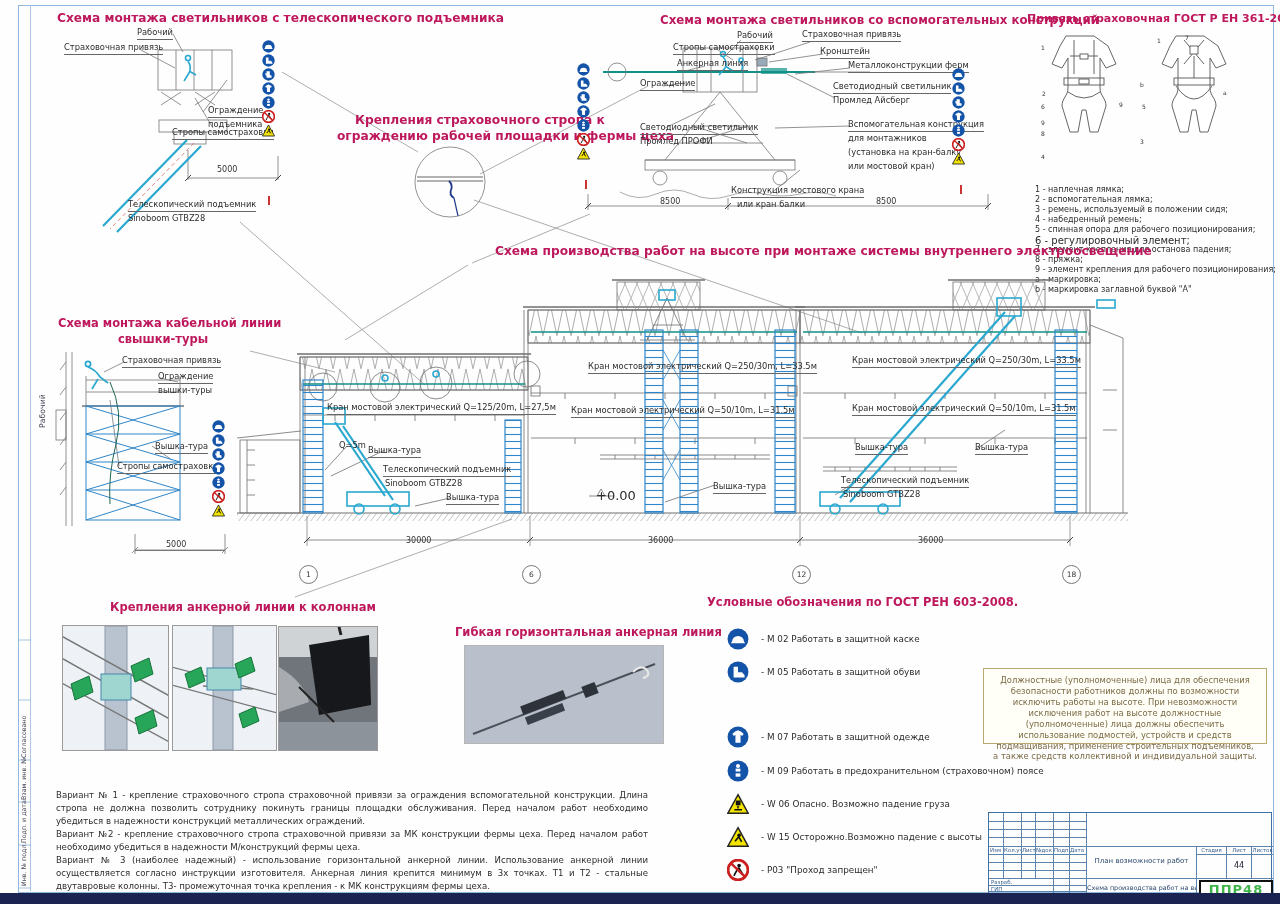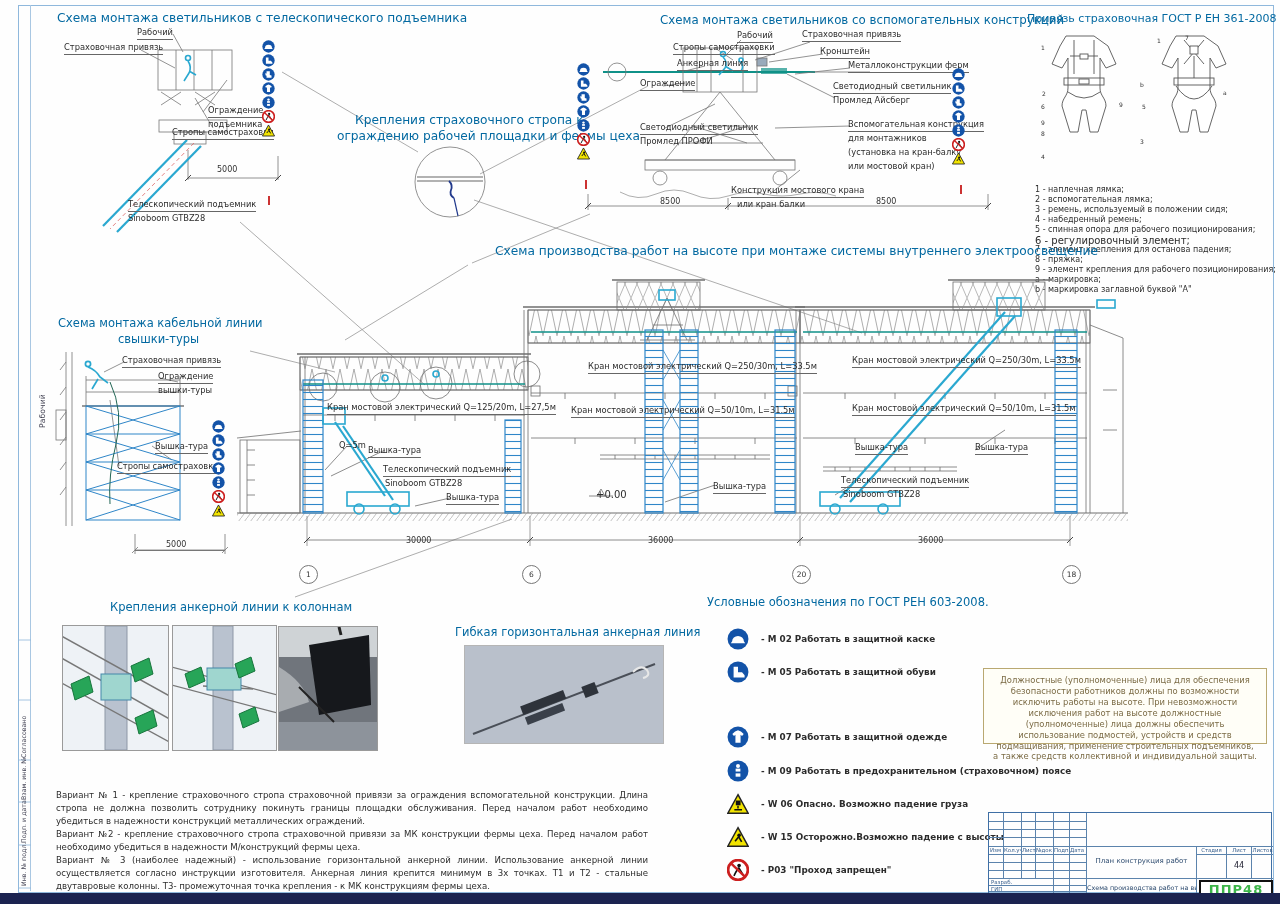--- a/index.html
+++ b/index.html
@@ -2,35 +2,35 @@
 <html><head>
 <meta charset="utf-8">
 <style>
   html,body{margin:0;padding:0;background:#fff;}
   #page{position:relative;width:1280px;height:904px;background:#fefefe;overflow:hidden;
         font-family:"DejaVu Sans",sans-serif;color:#2c2c2c;}
   #frame{position:absolute;left:18px;top:5px;width:1254px;height:886px;border:1.4px solid #8fb8dc;}
   #frame2{position:absolute;left:30px;top:5px;width:0;height:886px;border-left:1px solid #a9c7e2;}
   #botbar{position:absolute;left:0;top:893px;width:1280px;height:11px;background:#1b2350;}
   .t{position:absolute;font-size:8.3px;line-height:1.15;white-space:nowrap;color:#2c2c2c;}
-  .b{font-weight:normal;font-size:12.2px;color:#0369a1;}
+  .b{font-weight:bold;font-size:12.2px;color:#be185d;}
   .u{border-bottom:1px solid #666;padding-bottom:1px;}
   .dim{position:absolute;font-size:8px;color:#333;white-space:nowrap;}
   .vt{position:absolute;font-size:7.8px;color:#445;transform:rotate(-90deg);transform-origin:left top;white-space:nowrap;}
   .sgcol{position:absolute;display:flex;flex-direction:column;gap:1px;align-items:center;}
   .sg{width:13px;height:13px;display:block;}
   .lg{width:22px;height:22px;display:block;}
   .gb{position:absolute;width:17px;height:17px;border:1px solid #777;border-radius:50%;background:#fff;
       font-size:7.5px;display:flex;align-items:center;justify-content:center;color:#333;}
   .ph{position:absolute;border:1px solid #9a9a9a;background:#f4f6f8;overflow:hidden;}
   .nb{position:absolute;left:983px;top:668px;width:284px;height:76px;border:1.2px solid #b9a871;background:#fffef7;
       color:#7b6b45;font-size:8.4px;line-height:1.3;text-align:center;padding:6px 9px;box-sizing:border-box;}
   .vr{position:absolute;left:56px;top:789px;width:592px;font-size:8.6px;line-height:1.52;text-align:justify;color:#2c2c2c;}
   .vr div{margin:0;}
-  .lrow{position:absolute;display:flex;align-items:center;gap:12px;font-weight:bold;}
+  .lrow{position:absolute;display:flex;align-items:center;gap:12px;}
   .lrow span{font-size:8.8px;color:#2c2c2c;}
   .rmk{position:absolute;width:1.5px;height:9px;background:#c33;}
   svg.lay{position:absolute;}
   
   #stamp{position:absolute;left:988px;top:812px;width:284px;height:85px;border:1.3px solid #3f6fa5;box-sizing:border-box;font-size:5.4px;color:#39608e;}
   #stamp .ln{position:absolute;background:#5b83ac;}
   #stamp .cell{position:absolute;overflow:hidden;white-space:nowrap;}
   #logo{position:absolute;left:210px;top:67px;width:70px;height:15px;border:2.5px solid #111;background:#fff;
         display:flex;align-items:center;justify-content:center;font-weight:bold;font-size:13px;color:#3db54a;letter-spacing:1px;}
   .co{position:absolute;font-size:6px;color:#333;}
@@ -439,32 +439,32 @@
   <span class="t" style="left:339px;top:441px">Q=5m</span>
   <span class="t u" style="left:368px;top:446px">Вышка-тура</span>
   <span class="t u" style="left:446px;top:493px">Вышка-тура</span>
   <span class="t u" style="left:713px;top:482px">Вышка-тура</span>
   <span class="t u" style="left:855px;top:443px">Вышка-тура</span>
   <span class="t u" style="left:975px;top:443px">Вышка-тура</span>
   <span class="t u" style="left:383px;top:465px">Телескопический подъемник</span>
   <span class="t" style="left:385px;top:479px">Sinoboom GTBZ28</span>
   <span class="t u" style="left:841px;top:476px">Телескопический подъемник</span>
   <span class="t" style="left:843px;top:490px">Sinoboom GTBZ28</span>
-  <span class="t" style="left:596px;top:489px;font-size:10px">+0.00</span>
+  <span class="t" style="left:596px;top:489px;font-size:13px">+0.00</span>
   <span class="dim" style="left:406px;top:536px">30000</span>
   <span class="dim" style="left:648px;top:536px">36000</span>
   <span class="dim" style="left:918px;top:536px">36000</span>
   <div class="gb" style="left:299px;top:565px">
       <span>1</span>
     </div>
   <div class="gb" style="left:522px;top:565px">
       <span>6</span>
     </div>
   <div class="gb" style="left:792px;top:565px">
-      <span>20</span>
+      <span>12</span>
     </div>
   <div class="gb" style="left:1062px;top:565px">
       <span>18</span>
     </div>
 
   <span class="t b" style="left:58px;top:317px;font-size:11.5px">Схема монтажа кабельной линии</span>
   <span class="t b" style="left:118px;top:333px;font-size:11.5px">свышки-туры</span>
   <svg class="lay" style="left:52px;top:348px" width="215" height="210" viewBox="0 0 215 210">
     <g stroke="#777" stroke-width=".8" fill="none">
       <path d="M14,4 V178 M20,4 V178"></path>
@@ -648,21 +648,21 @@
     <div class="ln" style="left:80px;top:0;width:1px;height:85px"></div>
     <div class="ln" style="left:237px;top:33px;width:1px;height:32px"></div>
     <div class="ln" style="left:262px;top:33px;width:1px;height:32px"></div>
     <div class="ln" style="left:207px;top:41px;width:77px;height:1px"></div>
     <div class="cell" style="left:1px;top:34px;width:13px">Изм</div>
     <div class="cell" style="left:15px;top:34px;width:17px">Кол.уч</div>
     <div class="cell" style="left:33px;top:34px;width:13px">Лист</div>
     <div class="cell" style="left:47px;top:34px;width:17px">№док</div>
     <div class="cell" style="left:65px;top:34px;width:15px">Подп.</div>
     <div class="cell" style="left:81px;top:34px;width:16px">Дата</div>
-    <div class="cell" style="left:98px;top:44px;width:109px;text-align:center;font-size:7px;color:#2c4a6e">План конструкция работ</div>
+    <div class="cell" style="left:98px;top:44px;width:109px;text-align:center;font-size:7px;color:#2c4a6e">План возможности работ</div>
     <div class="cell" style="left:208px;top:34px;width:29px;text-align:center">Стадия</div>
     <div class="cell" style="left:238px;top:34px;width:24px;text-align:center">Лист</div>
     <div class="cell" style="left:263px;top:34px;width:21px;text-align:center">Листов</div>
     <div class="cell" style="left:238px;top:48px;width:24px;text-align:center;font-size:8px;color:#223">44</div>
     <div class="cell" style="left:2px;top:66px;width:30px">Разраб.</div>
     <div class="cell" style="left:2px;top:73px;width:30px">ГИП</div>
     <div class="cell" style="left:2px;top:79px;width:30px">Н. контр.</div>
     <div class="cell" style="left:98px;top:71px;width:109px;text-align:center;font-size:6.4px;color:#2c4a6e">Схема производства работ на высоте</div>
     <div id="logo">
         <span>ППР48</span>

